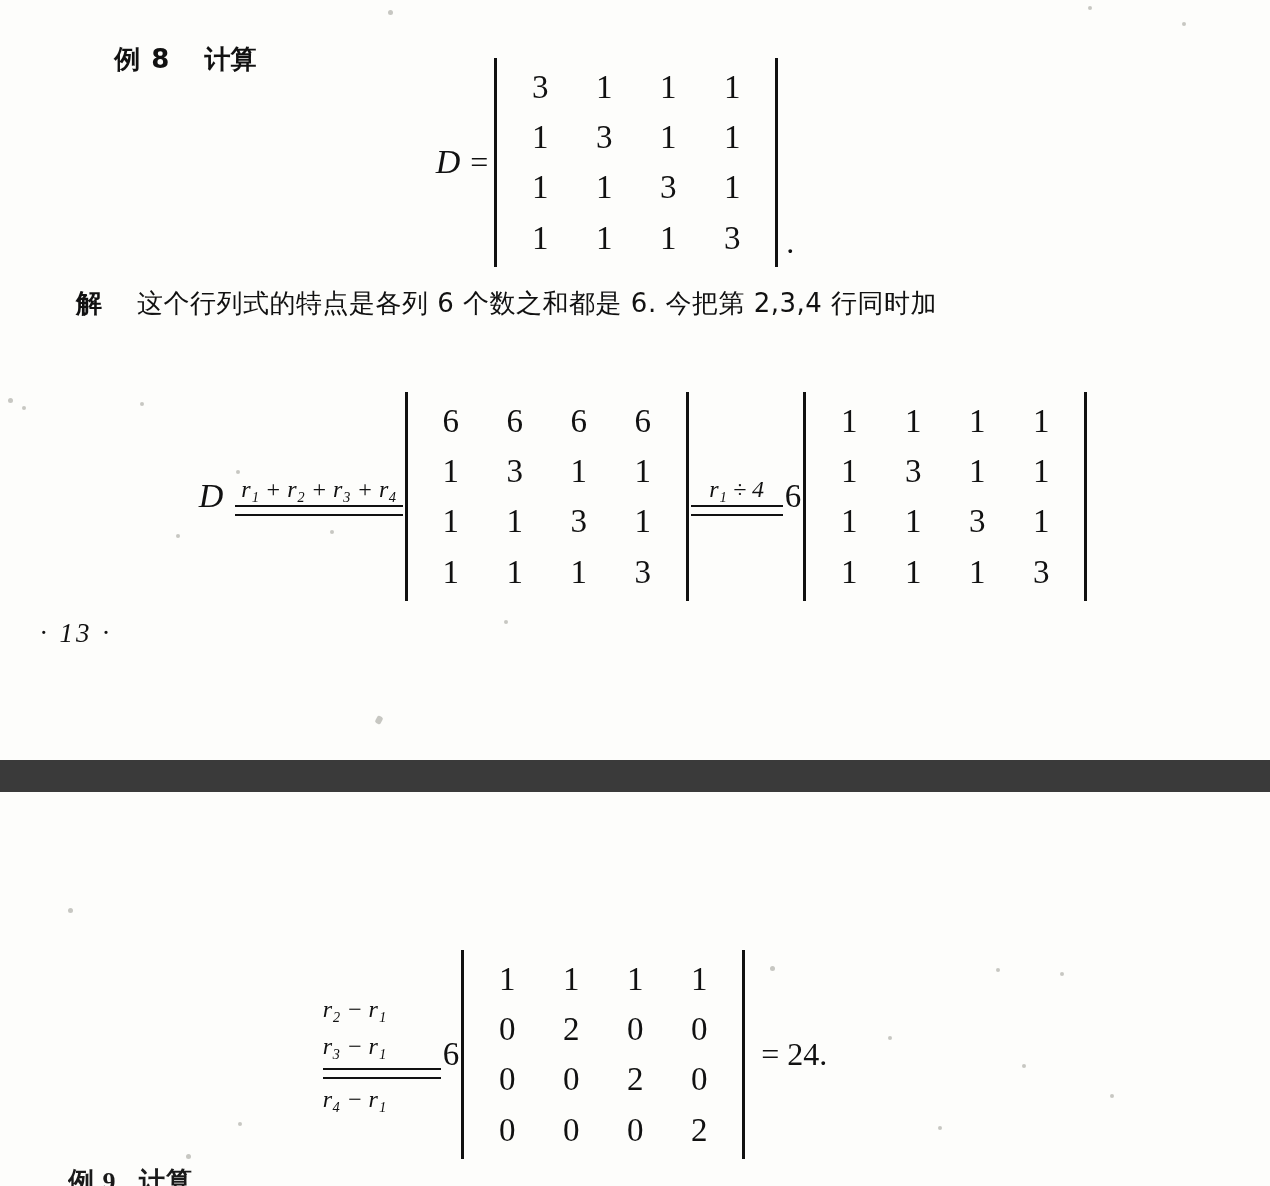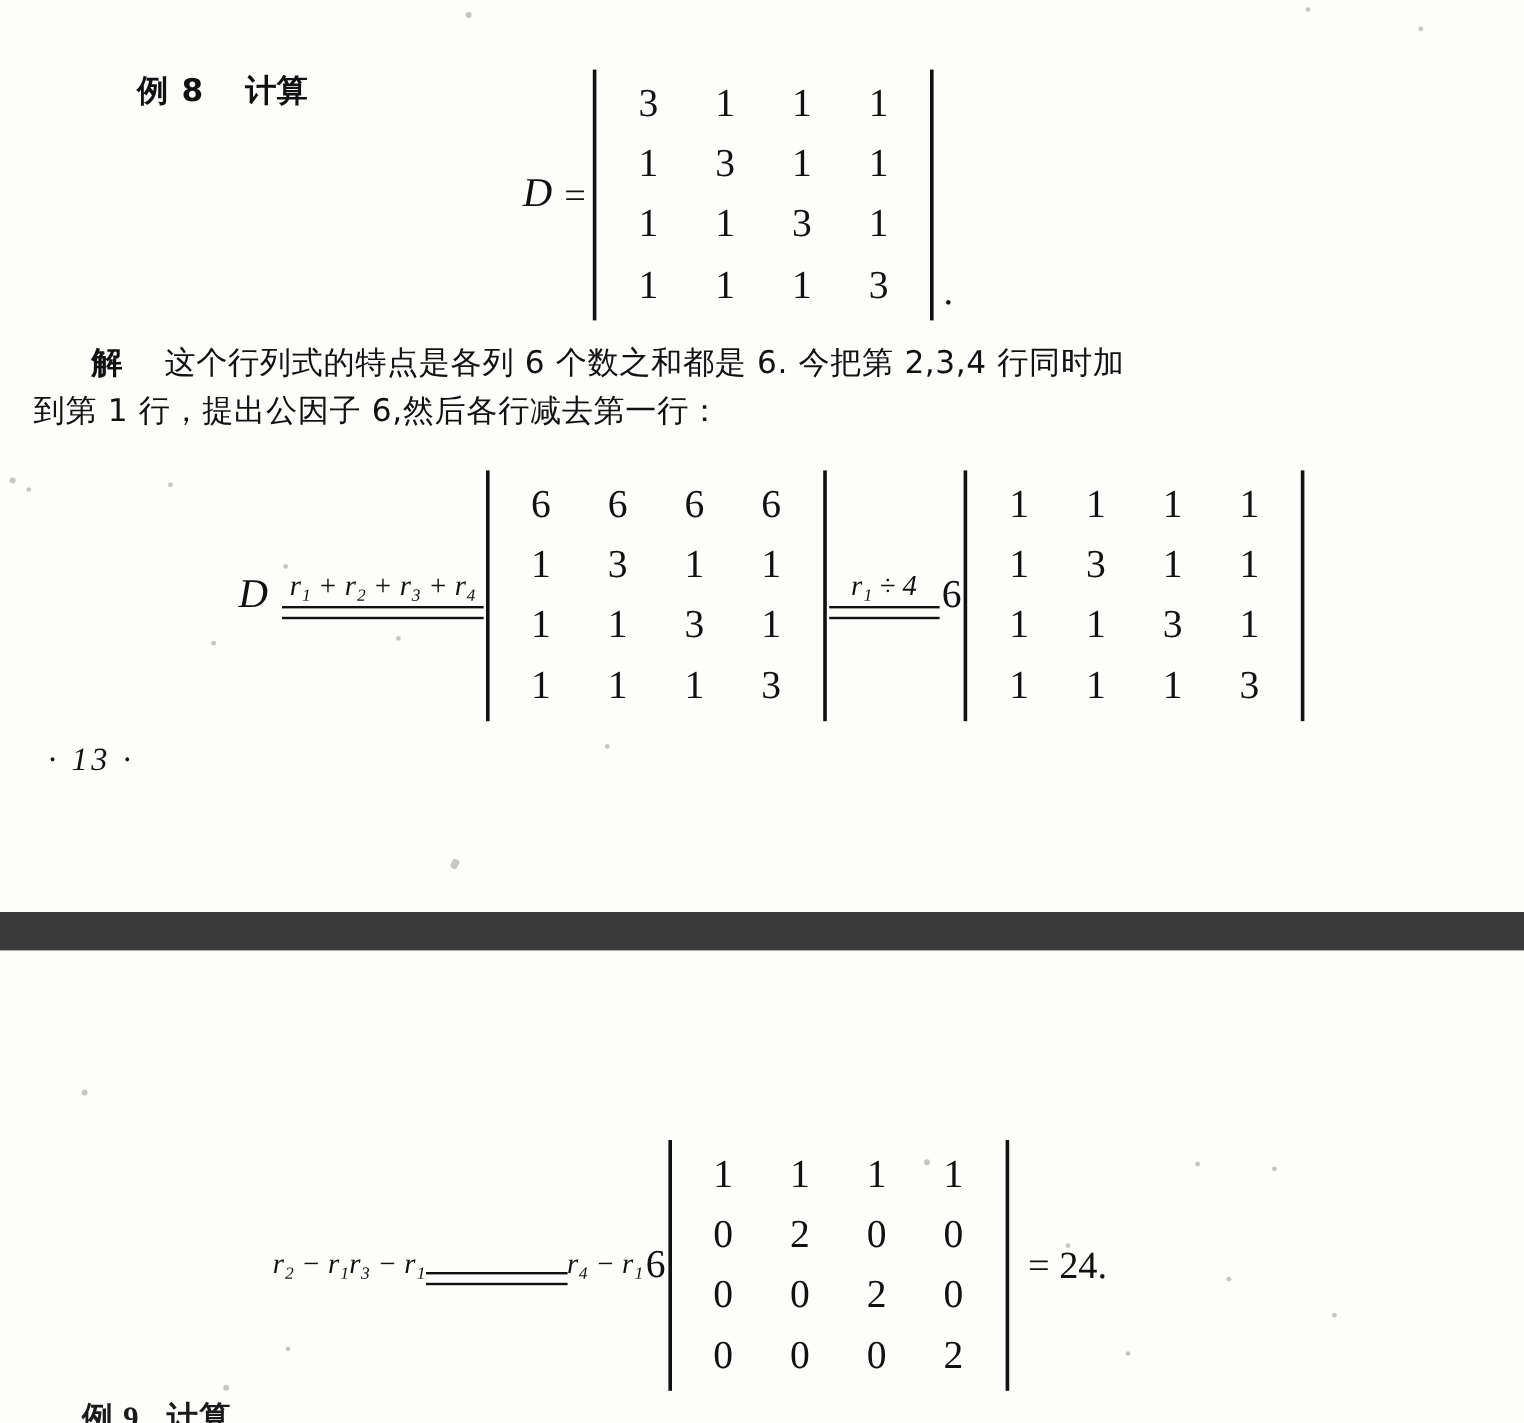--- a/index.html
+++ b/index.html
@@ -30,21 +30,21 @@
     font-family: "DejaVu Sans", "Liberation Sans", sans-serif;
     font-size: 26px;
     line-height: 1.55;
     letter-spacing: 0.5px;
   }
 
   
   #example-heading {
     position: absolute;
     left: 78px;
-    top: 28px;
+    top: 12px;
     font-size: 26px;
     font-weight: 700;
     font-family: "DejaVu Sans", "Liberation Sans", sans-serif;
     white-space: pre;
   }
   #example-heading .lbl { letter-spacing: 1px; }
   #example-heading .verb { margin-left: 34px; }
 
   
   .det {
@@ -191,22 +191,22 @@
     width: 1270px;
     text-align: center;
   }
   #display-chain-2 .inner {
     display: inline-flex;
     align-items: center;
     transform: translateX(-60px);
   }
   #display-chain-2 .op-group {
     display: inline-flex;
-    flex-direction: row;
-    align-items: flex-end;
+    flex-direction: column;
+    align-items: flex-start;
     margin-right: 2px;
   }
   #display-chain-2 .op-group .op-label {
     font-family: "Liberation Serif", "DejaVu Serif", serif;
     font-style: italic;
     font-size: 24px;
     line-height: 1.55;
     white-space: nowrap;
   }
   #display-chain-2 .op-group .dbl-rule {
@@ -290,21 +290,20 @@
           </table>
       </span>
       <span class="trailing-dot">.</span>
     </span>
   </div>
 
   <div id="solution-paragraph" class="body-text">
     <div>
       <span class="lead cn">解</span><span class="lead-gap"></span><span>这个行列式的特点是各列 6 个数之和都是 6. 今把第 2,3,4 行同时加</span>
     </div>
-    <div>到第 1 行，提出公因子 6,然后各行减去第一行：</div>
   </div>
 
   <div id="display-chain-1">
     <span class="inner">
       <span class="var-D">D</span>
 
       <span class="op-arrow">
         <span class="op-label">r₁ + r₂ + r₃ + r₄</span>
         <span class="dbl-rule"></span>
       </span>

